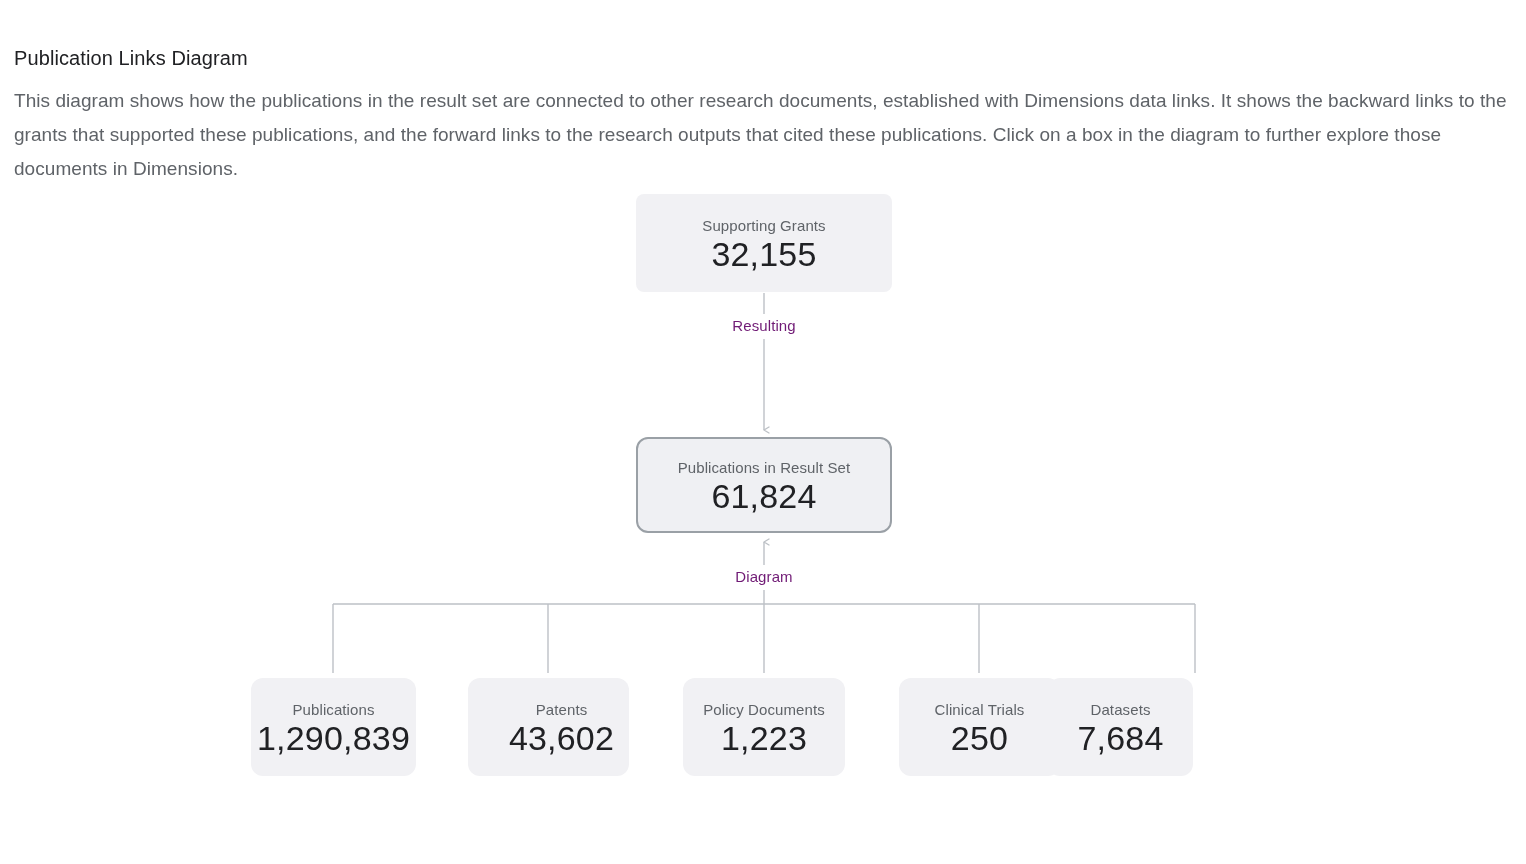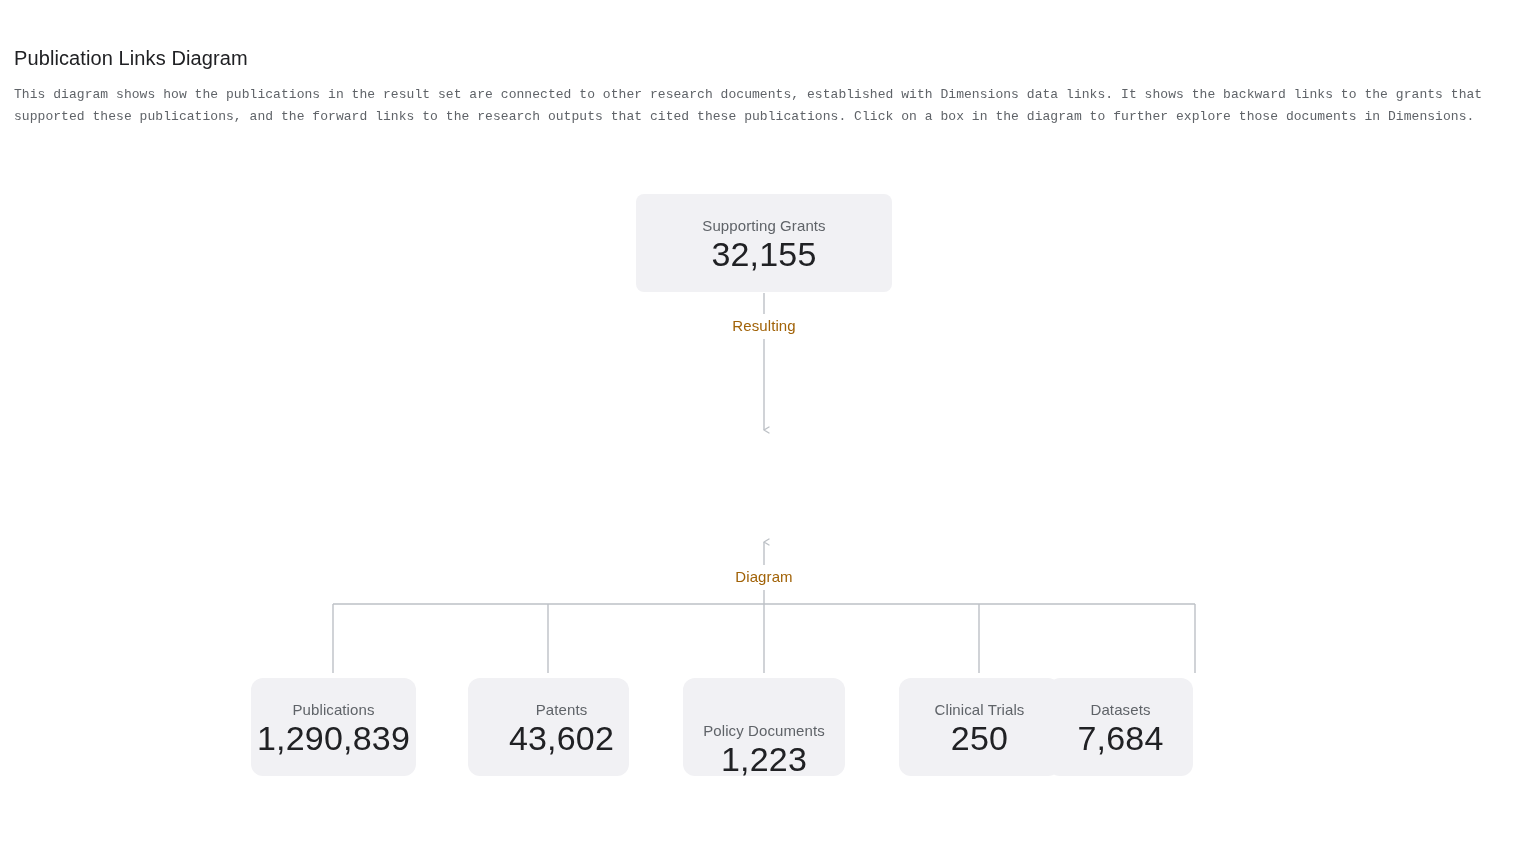--- a/index.html
+++ b/index.html
@@ -26,27 +26,26 @@
   }
   #page-title {
     font-size: 20px;
     line-height: 28px;
     font-weight: 400;
     color: #202124;
     letter-spacing: 0.1px;
     margin: 0 0 12px 0;
   }
   #page-description {
-    font-size: 13px;
-    line-height: 22px;
+    font-size: 19px;
+    line-height: 34px;
     color: #5f6368;
     margin: 0;
     max-width: 1495px;
     letter-spacing: 0.05px;
-    font-family: Liberation Mono, monospace;
   }
 
   
   #diagram {
     position: absolute;
     left: 0;
     top: 0;
     width: 1526px;
     height: 864px;
   }
@@ -93,30 +92,30 @@
     background: #eff0f3;
   }
 
   
   #node-grants        { left: 636px; top: 194px;  width: 256px; height: 98px; border-radius: 8px; }
   #node-result-set    { left: 636px; top: 437px;  width: 256px; height: 96px; }
 
   .leaf { top: 678px; height: 98px; }
   #node-publications      { left: 251px;  width: 165px; }
   #node-patents           { left: 468px;  width: 161px; padding-left: 26px; }
-  #node-policy-documents  { left: 683px;  width: 162px; justify-content: flex-end; }
+  #node-policy-documents  { left: 683px;  width: 162px; }
   #node-clinical-trials   { left: 899px;  width: 161px; }
   #node-datasets          { left: 1048px; width: 145px; }
 
   
   .edge-label {
     position: absolute;
     font-size: 15px;
     line-height: 20px;
-    color: #a16207;
+    color: #701a75;
     background: #ffffff;
     padding: 0 8px;
     white-space: nowrap;
     transform: translateX(-50%);
     letter-spacing: 0.1px;
   }
   #label-resulting { left: 764px; top: 316px; }
   #label-citing    { left: 764px; top: 567px; }
 </style>
 </head>
@@ -160,20 +159,24 @@
   </svg>
 
   <span class="edge-label" id="label-resulting">Resulting</span>
   <span class="edge-label" id="label-citing">Diagram</span>
 
   <div class="node" id="node-grants">
     <span class="node-label">Supporting Grants</span>
     <span class="node-value">32,155</span>
   </div>
 
+  <div class="node highlighted" id="node-result-set">
+    <span class="node-label">Publications in Result Set</span>
+    <span class="node-value">61,824</span>
+  </div>
 
   <div class="node leaf" id="node-publications">
     <span class="node-label">Publications</span>
     <span class="node-value">1,290,839</span>
   </div>
 
   <div class="node leaf" id="node-patents">
     <span class="node-label">Patents</span>
     <span class="node-value">43,602</span>
   </div>

